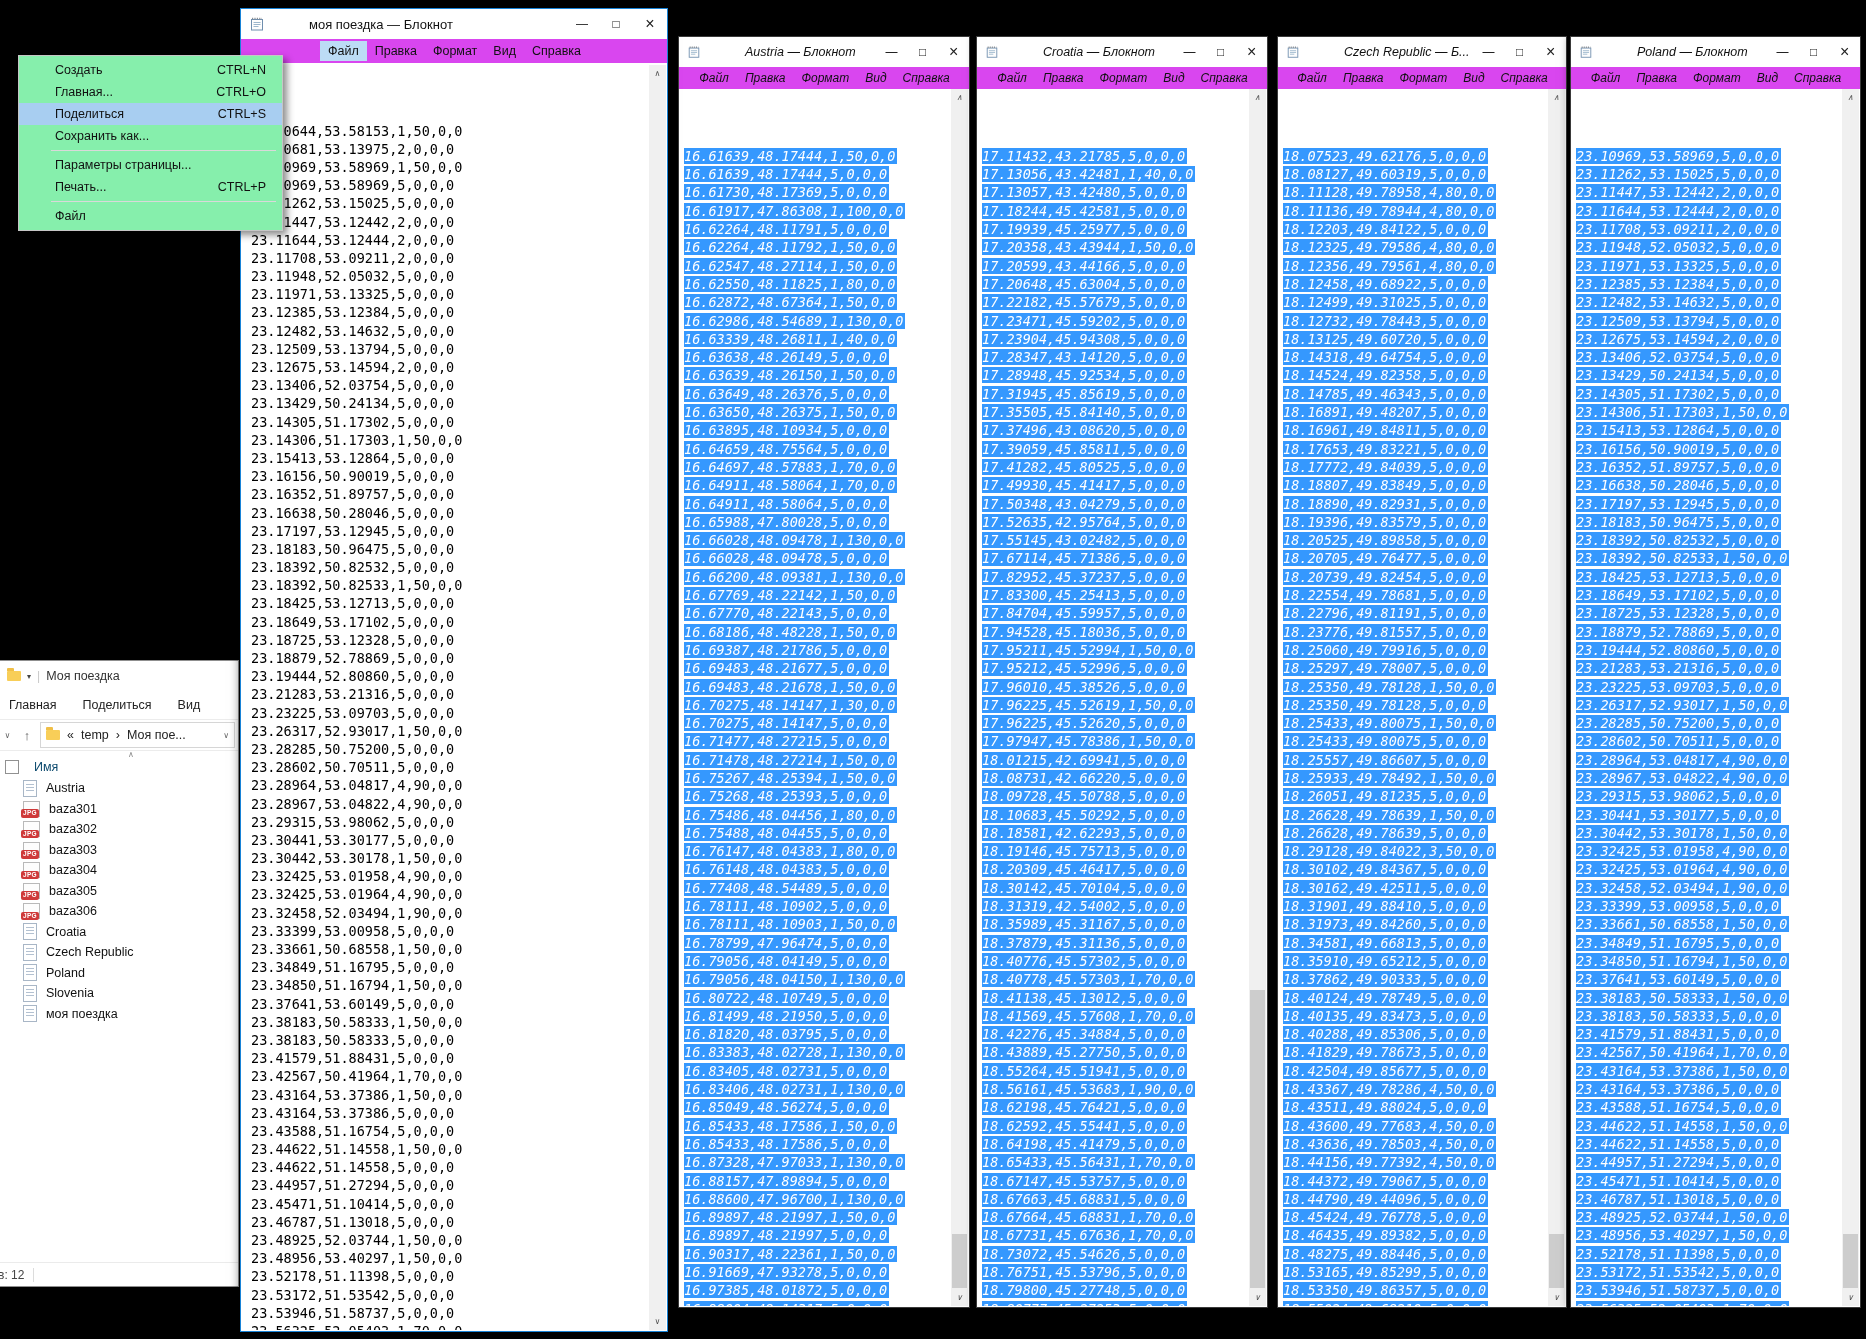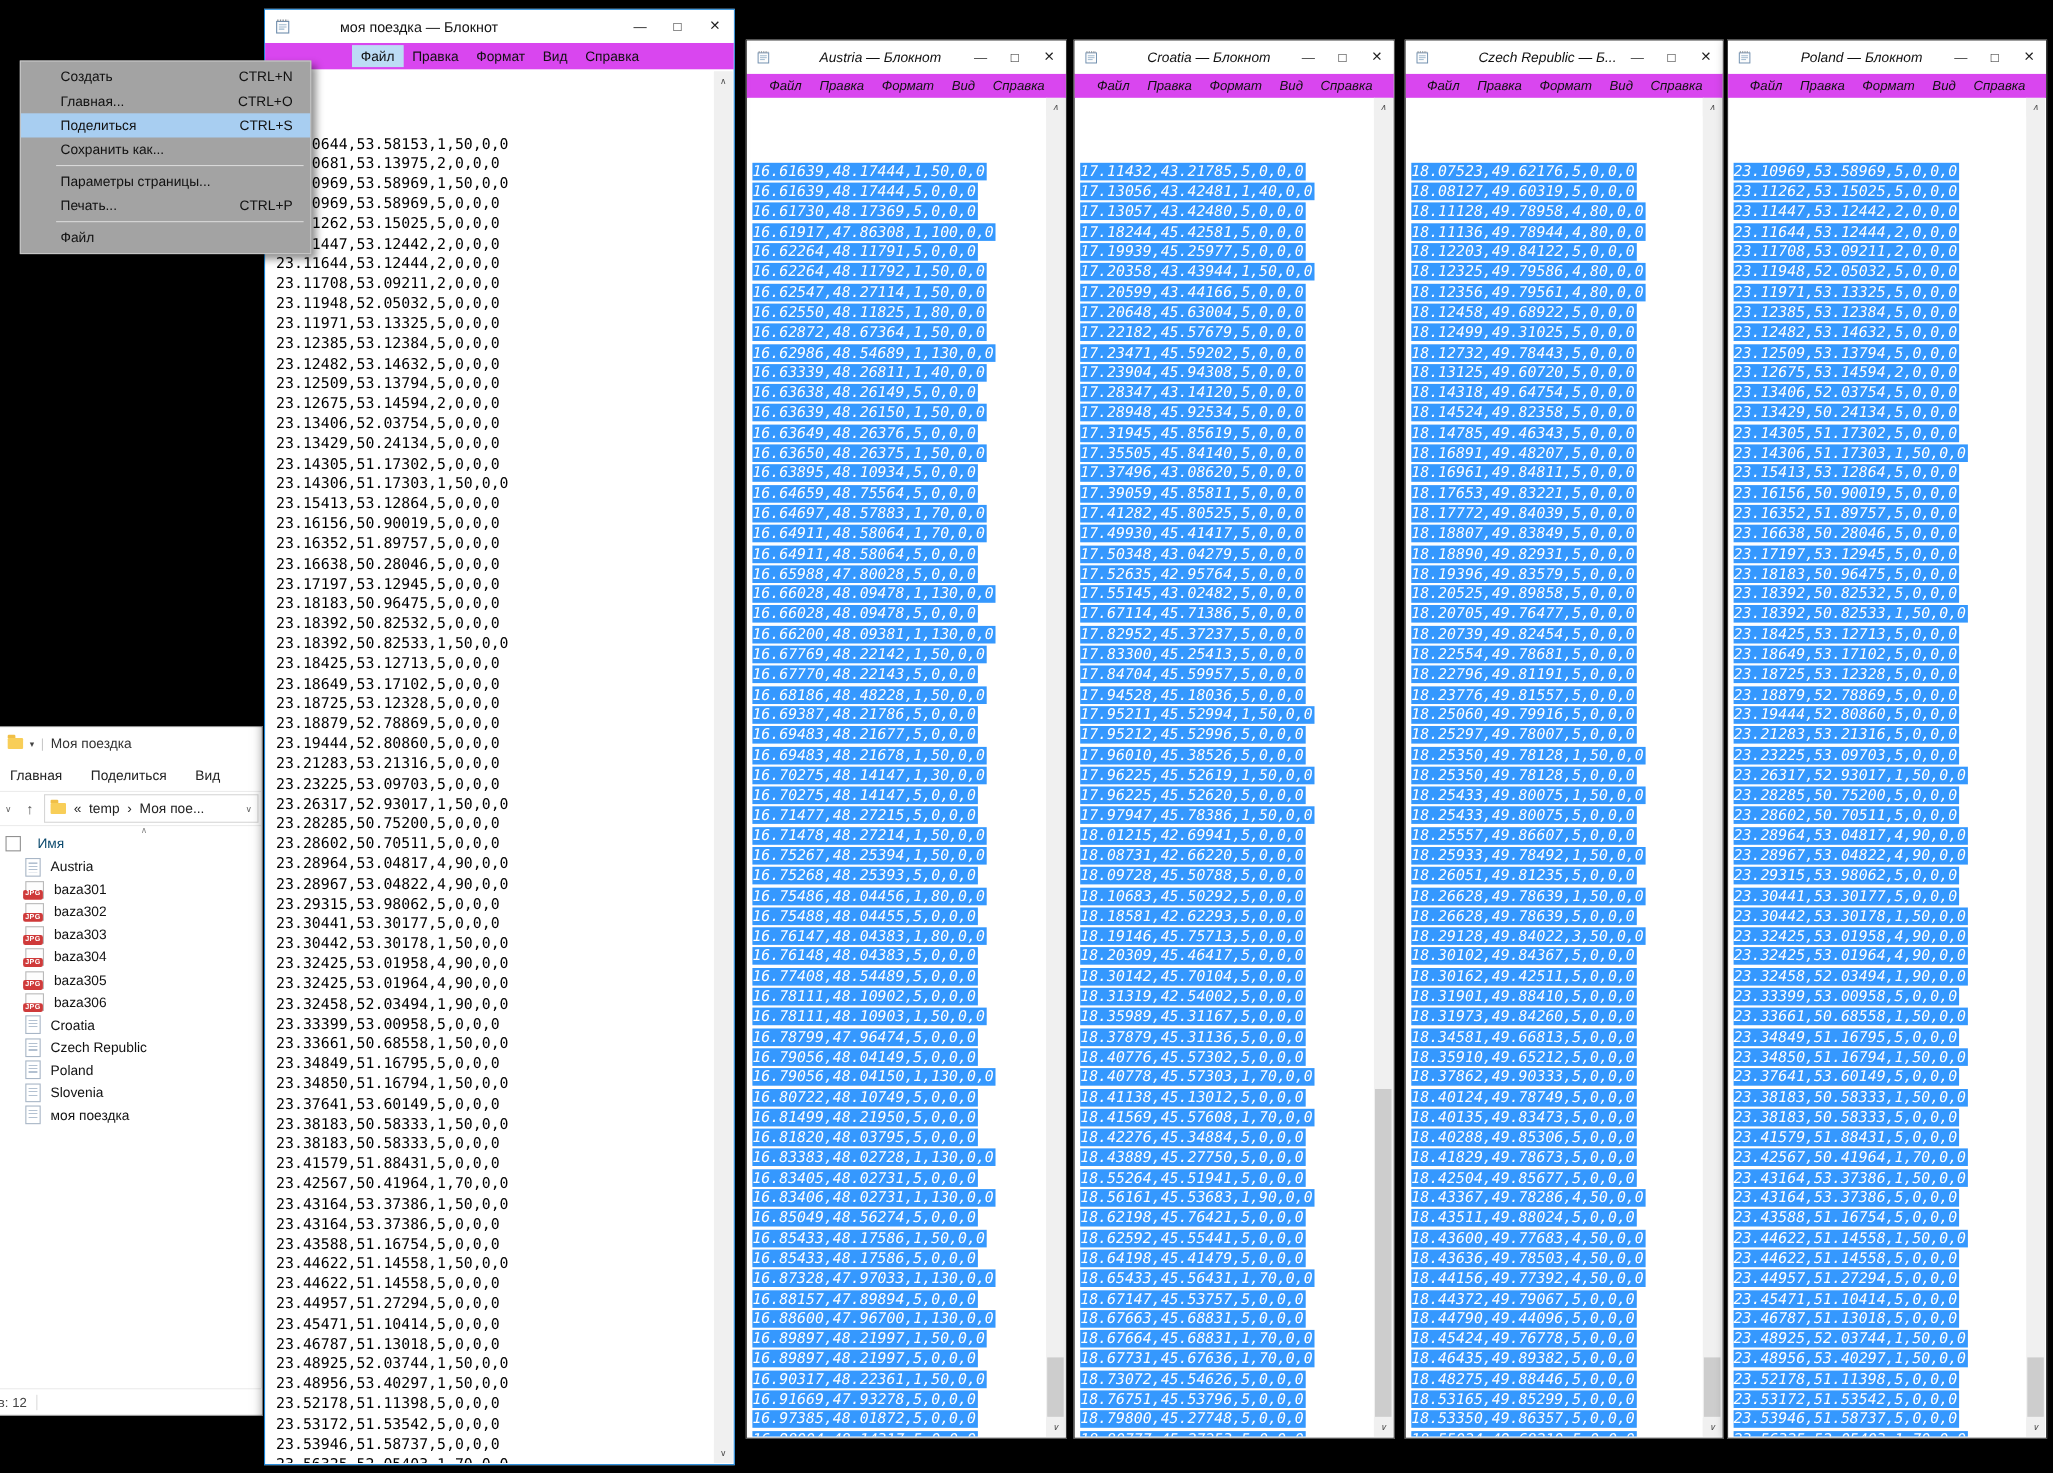--- a/index.html
+++ b/index.html
@@ -43,21 +43,21 @@
   .np-scroll{position:absolute;top:56px;right:1px;width:17px;bottom:1px;background:#f0f0f0;}
   .mini .np-scroll{top:52px;}
   .sb-up,.sb-down{position:absolute;left:0;right:0;height:17px;display:flex;align-items:center;
                   justify-content:center;color:#505050;font-size:8px;background:#f0f0f0;}
   .sb-up{top:0;} .sb-down{bottom:0;}
   .thumb{position:absolute;left:1px;right:1px;background:#cdcdcd;}
   .thumb.t-bottom{bottom:18px;height:54px;}
   .thumb.t-long{top:74%;bottom:18px;}
 
   
-  .file-menu{position:absolute;left:18px;top:55px;width:263px;z-index:60;background:#a3a3a3;
+  .file-menu{position:absolute;left:18px;top:55px;width:263px;z-index:60;background:#86efac;
              border:1px solid #c6c6c6;box-shadow:4px 4px 7px rgba(0,0,0,.45);padding:3px 0;
              font-size:12.5px;color:#111;}
   .menu-row{height:22px;display:flex;align-items:center;justify-content:space-between;
             padding:0 16px 0 36px;}
   .menu-row[data-type="highlight"]{background:#a8cef1;}
   .menu-row[data-type="sep"]{height:0;border-top:1px solid #d9d9d9;margin:3px 6px 3px 32px;padding:0;}
   .ms{color:#111;}
 
   
   .explorer{left:-6px;top:660px;width:245px;height:627px;border:1px solid #8f8f8f;z-index:5;

